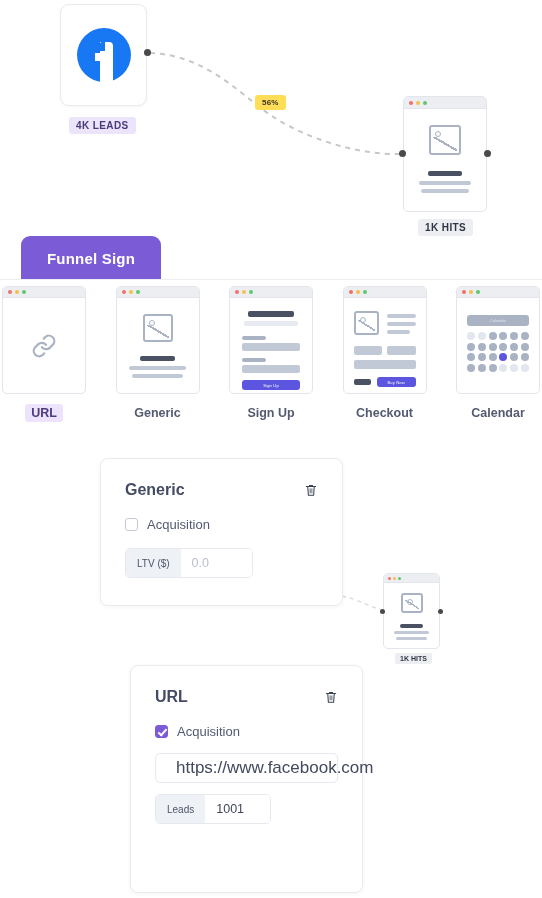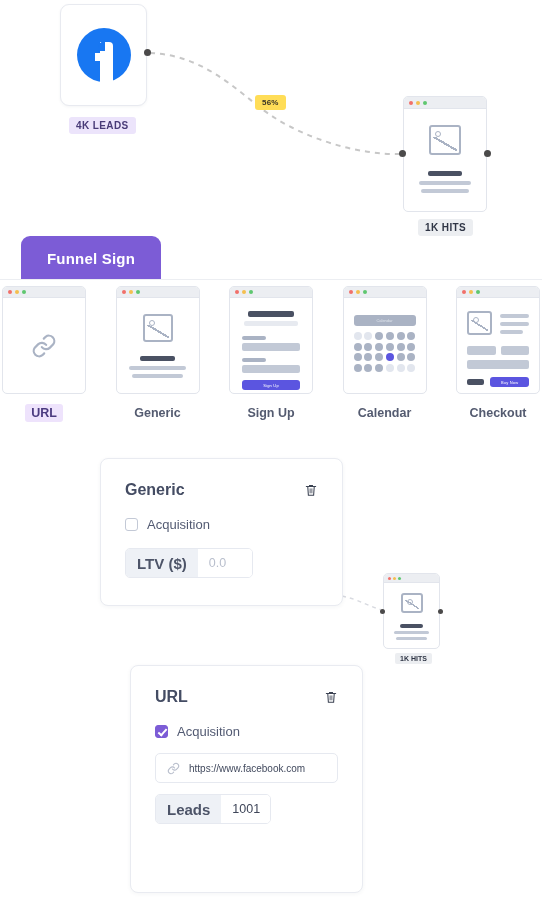--- a/index.html
+++ b/index.html
@@ -74,26 +74,26 @@
   .panel-title{font-size:16px;font-weight:bold;color:#444c63;}
   .trash{width:14px;height:16px;position:relative;cursor:pointer;}
   .checkrow{display:flex;align-items:center;gap:9px;}
   .cbox{width:13px;height:13px;border:1.5px solid #c3c9d6;border-radius:3px;box-sizing:border-box;background:#fff;}
   .cbox.on{background:#7c5cd6;border-color:#7c5cd6;position:relative;}
   .cbox.on:after{content:"";position:absolute;left:4px;top:1px;width:3px;height:7px;border:solid #fff;
      border-width:0 2px 2px 0;transform:rotate(42deg);}
   .cblabel{font-size:13px;color:#525a72;}
 
   .igroup{display:flex;border:1px solid #e6e9f0;border-radius:5px;overflow:hidden;box-sizing:border-box;height:30px;}
-  .iaddon{background:#eef1f6;display:flex;align-items:center;padding:0 11px;font-size:15px;color:#4d5468;white-space:nowrap;font-weight:bold;}
+  .iaddon{background:#eef1f6;display:flex;align-items:center;padding:0 11px;font-size:10px;color:#4d5468;white-space:nowrap;}
   .ival{display:flex;align-items:center;padding:0 11px;font-size:12.5px;color:#3f4659;background:#fff;flex:1;}
   .ival.ph{color:#b9bfcd;}
 
   .urlfield{display:flex;align-items:center;gap:9px;border:1px solid #e6e9f0;border-radius:5px;height:30px;padding:0 11px;box-sizing:border-box;}
-  .urlfield .txt{font-size:10px;color:#424a5e;}
+  .urlfield .txt{font-size:17px;color:#424a5e;}
 
   .mininode-label{position:absolute;font-size:7px;font-weight:bold;background:#eceef1;color:#2f3545;
      padding:2px 5px;border-radius:2px;white-space:nowrap;}
   .portsm{position:absolute;width:5px;height:5px;border-radius:50%;background:#4b4a4a;}
 
   svg.link{position:absolute;left:0;top:0;width:542px;height:898px;pointer-events:none;}
 </style>
 </head>
 <body>
 
@@ -185,60 +185,20 @@
           <div class="bar dark" style="height:6px;width:80%;margin:0 auto 4px;"></div>
           <div class="bar light" style="height:5px;width:94%;margin:0 auto 10px;"></div>
           <div class="bar mid" style="height:4px;width:42%;margin:0 0 3px;"></div>
           <div class="bar" style="height:8px;width:100%;margin:0 0 7px;border-radius:2px;"></div>
           <div class="bar mid" style="height:4px;width:42%;margin:0 0 3px;"></div>
           <div class="bar" style="height:8px;width:100%;margin:0 0 7px;border-radius:2px;"></div>
           <div class="btnmini" style="width:100%;height:10px;">Sign Up</div>
         </div>
       </div>
       <div class="steplabel">Sign Up</div>
-    </div>
-
-    <div class="step">
-      <div class="winmock stepwin">
-        <div class="winbar" style="height:11px;">
-          <span class="dotr"></span>
-          <span class="doty"></span>
-          <span class="dotg"></span>
-        </div>
-        <div class="winbody" style="height:96px;padding:17px 10px 0;">
-          <div style="background:#aab3c4;color:#dfe4ec;border-radius:3px;height:11px;display:flex;align-items:center;justify-content:center;font-size:4px;margin-bottom:6px;">Calendar</div>
-          <div style="display:grid;grid-template-columns:repeat(6,1fr);gap:2.5px;">
-            <span style="width:8px;height:8px;border-radius:50%;background:#e2e6ee;display:block;"></span>
-            <span style="width:8px;height:8px;border-radius:50%;background:#e2e6ee;display:block;"></span>
-            <span style="width:8px;height:8px;border-radius:50%;background:#aab3c4;display:block;"></span>
-            <span style="width:8px;height:8px;border-radius:50%;background:#aab3c4;display:block;"></span>
-            <span style="width:8px;height:8px;border-radius:50%;background:#aab3c4;display:block;"></span>
-            <span style="width:8px;height:8px;border-radius:50%;background:#aab3c4;display:block;"></span>
-            <span style="width:8px;height:8px;border-radius:50%;background:#aab3c4;display:block;"></span>
-            <span style="width:8px;height:8px;border-radius:50%;background:#aab3c4;display:block;"></span>
-            <span style="width:8px;height:8px;border-radius:50%;background:#aab3c4;display:block;"></span>
-            <span style="width:8px;height:8px;border-radius:50%;background:#aab3c4;display:block;"></span>
-            <span style="width:8px;height:8px;border-radius:50%;background:#aab3c4;display:block;"></span>
-            <span style="width:8px;height:8px;border-radius:50%;background:#aab3c4;display:block;"></span>
-            <span style="width:8px;height:8px;border-radius:50%;background:#aab3c4;display:block;"></span>
-            <span style="width:8px;height:8px;border-radius:50%;background:#aab3c4;display:block;"></span>
-            <span style="width:8px;height:8px;border-radius:50%;background:#aab3c4;display:block;"></span>
-            <span style="width:8px;height:8px;border-radius:50%;background:#5b55e0;display:block;"></span>
-            <span style="width:8px;height:8px;border-radius:50%;background:#aab3c4;display:block;"></span>
-            <span style="width:8px;height:8px;border-radius:50%;background:#aab3c4;display:block;"></span>
-            <span style="width:8px;height:8px;border-radius:50%;background:#aab3c4;display:block;"></span>
-            <span style="width:8px;height:8px;border-radius:50%;background:#aab3c4;display:block;"></span>
-            <span style="width:8px;height:8px;border-radius:50%;background:#aab3c4;display:block;"></span>
-            <span style="width:8px;height:8px;border-radius:50%;background:#e2e6ee;display:block;"></span>
-            <span style="width:8px;height:8px;border-radius:50%;background:#e2e6ee;display:block;"></span>
-            <span style="width:8px;height:8px;border-radius:50%;background:#e2e6ee;display:block;"></span>
-          </div>
-        </div>
-      </div>
-      <div class="steplabel">Calendar</div>
     </div>
 
     <div class="step">
       <div class="winmock stepwin">
         <div class="winbar" style="height:11px;">
           <span class="dotr"></span>
           <span class="doty"></span>
           <span class="dotg"></span>
         </div>
         <div class="winbody" style="height:96px;padding:13px 10px 0;">
@@ -257,20 +217,60 @@
           <div class="bar" style="height:9px;width:100%;margin-bottom:8px;"></div>
           <div style="display:flex;gap:6px;align-items:center;">
             <div class="bar dark" style="height:6px;width:28%;"></div>
             <div class="btnmini" style="flex:1;height:10px;">Buy Now</div>
           </div>
         </div>
       </div>
       <div class="steplabel">Checkout</div>
     </div>
 
+    <div class="step">
+      <div class="winmock stepwin">
+        <div class="winbar" style="height:11px;">
+          <span class="dotr"></span>
+          <span class="doty"></span>
+          <span class="dotg"></span>
+        </div>
+        <div class="winbody" style="height:96px;padding:17px 10px 0;">
+          <div style="background:#aab3c4;color:#dfe4ec;border-radius:3px;height:11px;display:flex;align-items:center;justify-content:center;font-size:4px;margin-bottom:6px;">Calendar</div>
+          <div style="display:grid;grid-template-columns:repeat(6,1fr);gap:2.5px;">
+            <span style="width:8px;height:8px;border-radius:50%;background:#e2e6ee;display:block;"></span>
+            <span style="width:8px;height:8px;border-radius:50%;background:#e2e6ee;display:block;"></span>
+            <span style="width:8px;height:8px;border-radius:50%;background:#aab3c4;display:block;"></span>
+            <span style="width:8px;height:8px;border-radius:50%;background:#aab3c4;display:block;"></span>
+            <span style="width:8px;height:8px;border-radius:50%;background:#aab3c4;display:block;"></span>
+            <span style="width:8px;height:8px;border-radius:50%;background:#aab3c4;display:block;"></span>
+            <span style="width:8px;height:8px;border-radius:50%;background:#aab3c4;display:block;"></span>
+            <span style="width:8px;height:8px;border-radius:50%;background:#aab3c4;display:block;"></span>
+            <span style="width:8px;height:8px;border-radius:50%;background:#aab3c4;display:block;"></span>
+            <span style="width:8px;height:8px;border-radius:50%;background:#aab3c4;display:block;"></span>
+            <span style="width:8px;height:8px;border-radius:50%;background:#aab3c4;display:block;"></span>
+            <span style="width:8px;height:8px;border-radius:50%;background:#aab3c4;display:block;"></span>
+            <span style="width:8px;height:8px;border-radius:50%;background:#aab3c4;display:block;"></span>
+            <span style="width:8px;height:8px;border-radius:50%;background:#aab3c4;display:block;"></span>
+            <span style="width:8px;height:8px;border-radius:50%;background:#aab3c4;display:block;"></span>
+            <span style="width:8px;height:8px;border-radius:50%;background:#5b55e0;display:block;"></span>
+            <span style="width:8px;height:8px;border-radius:50%;background:#aab3c4;display:block;"></span>
+            <span style="width:8px;height:8px;border-radius:50%;background:#aab3c4;display:block;"></span>
+            <span style="width:8px;height:8px;border-radius:50%;background:#aab3c4;display:block;"></span>
+            <span style="width:8px;height:8px;border-radius:50%;background:#aab3c4;display:block;"></span>
+            <span style="width:8px;height:8px;border-radius:50%;background:#aab3c4;display:block;"></span>
+            <span style="width:8px;height:8px;border-radius:50%;background:#e2e6ee;display:block;"></span>
+            <span style="width:8px;height:8px;border-radius:50%;background:#e2e6ee;display:block;"></span>
+            <span style="width:8px;height:8px;border-radius:50%;background:#e2e6ee;display:block;"></span>
+          </div>
+        </div>
+      </div>
+      <div class="steplabel">Calendar</div>
+    </div>
+
   </div>
 
   <div class="panel" style="left:100px;top:458px;width:243px;height:148px;padding:22px 24px;">
     <div class="panel-head" style="margin-bottom:18px;">
       <span class="panel-title">Generic</span>
       <span class="trash">
         <svg width="14" height="16" viewBox="0 0 24 24" fill="none" stroke="#3b4252" stroke-width="1.8" stroke-linecap="round">
           <path d="M4 6h16M9.5 6V4.2h5V6M6.5 6.8l1 14.2h9l1-14.2"></path>
           <path d="M10.5 10v7M13.5 10v7" stroke-width="1.4"></path>
         </svg>

